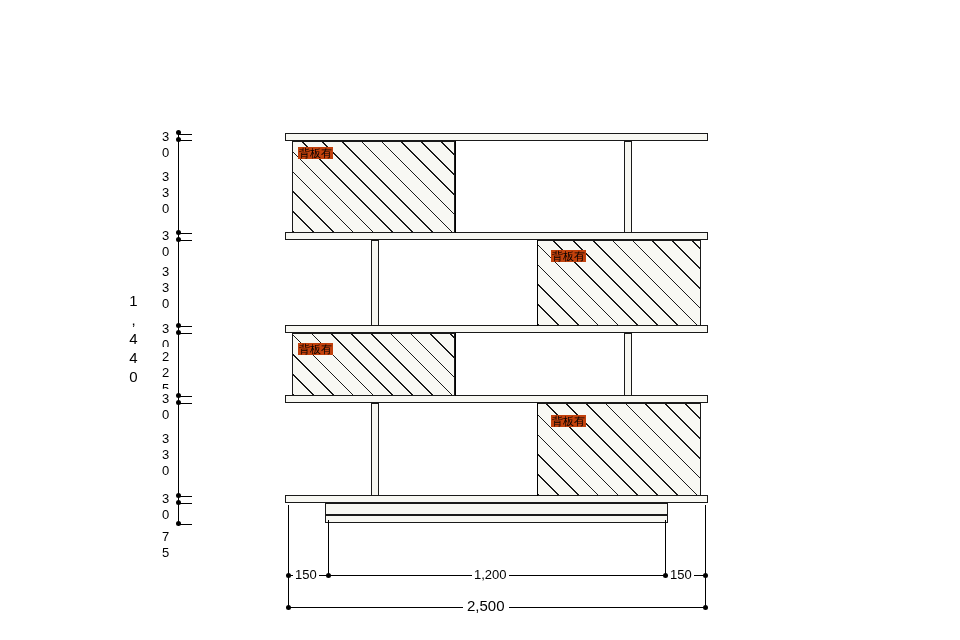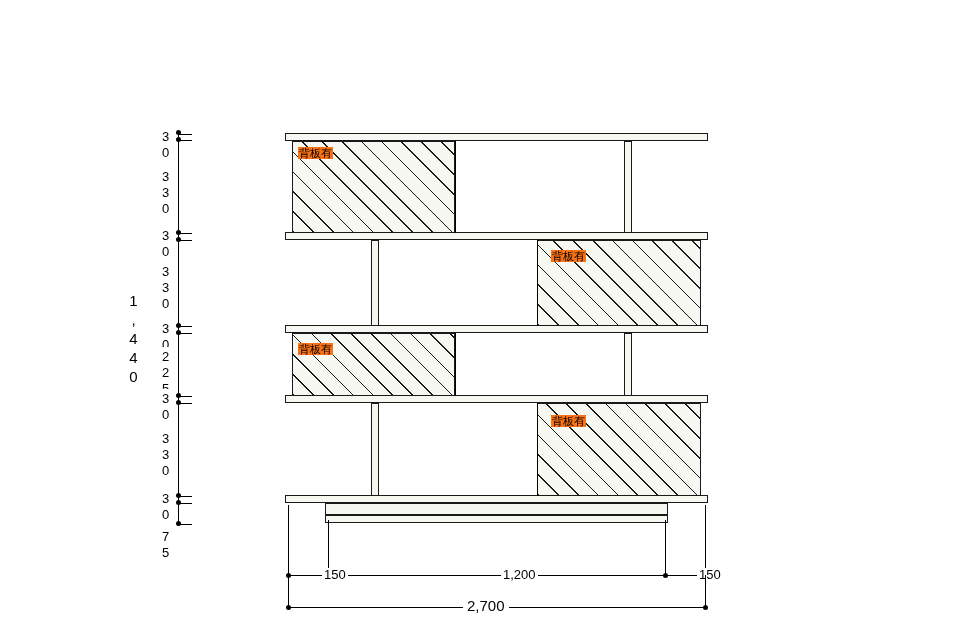--- a/index.html
+++ b/index.html
@@ -56,34 +56,33 @@
         rgba(0,0,0,0) 1px,
         rgba(0,0,0,0) 14px
       ),
       #f8f8f3;
   }
   .panel-label {
     position: absolute;
     font-size: 11px;
     line-height: 11px;
     letter-spacing: 0px;
-    background: #f97316;
+    background: #c2410c;
     padding: 1px 1px 0 1px;
     white-space: nowrap;
   }
 
   
   .dim {
     position: absolute;
     font-size: 13px;
     line-height: 13px;
     white-space: nowrap;
     background: #ffffff;
     padding: 0 2px;
-    margin-left: 29px;
   }
   .dim-v {
     position: absolute;
     font-size: 13px;
     line-height: 13px;
     white-space: nowrap;
     background: #ffffff;
     writing-mode: vertical-rl;
     text-orientation: upright;
     letter-spacing: 1px;
@@ -204,15 +203,15 @@
 
   <div class="dim" style="left:293px; top:568px;">150</div>
   <div class="dim" style="left:472px; top:568px;">1,200</div>
   <div class="dim" style="left:668px; top:568px;">150</div>
 
   <div class="vline" style="left:288px; top:575px; height:32px;"></div>
   <div class="vline" style="left:705px; top:575px; height:32px;"></div>
   <div class="hline" style="left:288px; top:607px; width:417px;"></div>
   <div class="dot" style="left:286px; top:605px;"></div>
   <div class="dot" style="left:703px; top:605px;"></div>
-  <div class="dim-total-h" style="left:463px; top:598px;">2,700</div>
+  <div class="dim-total-h" style="left:463px; top:598px;">2,500</div>
 
 </div>
 
 </body></html>

